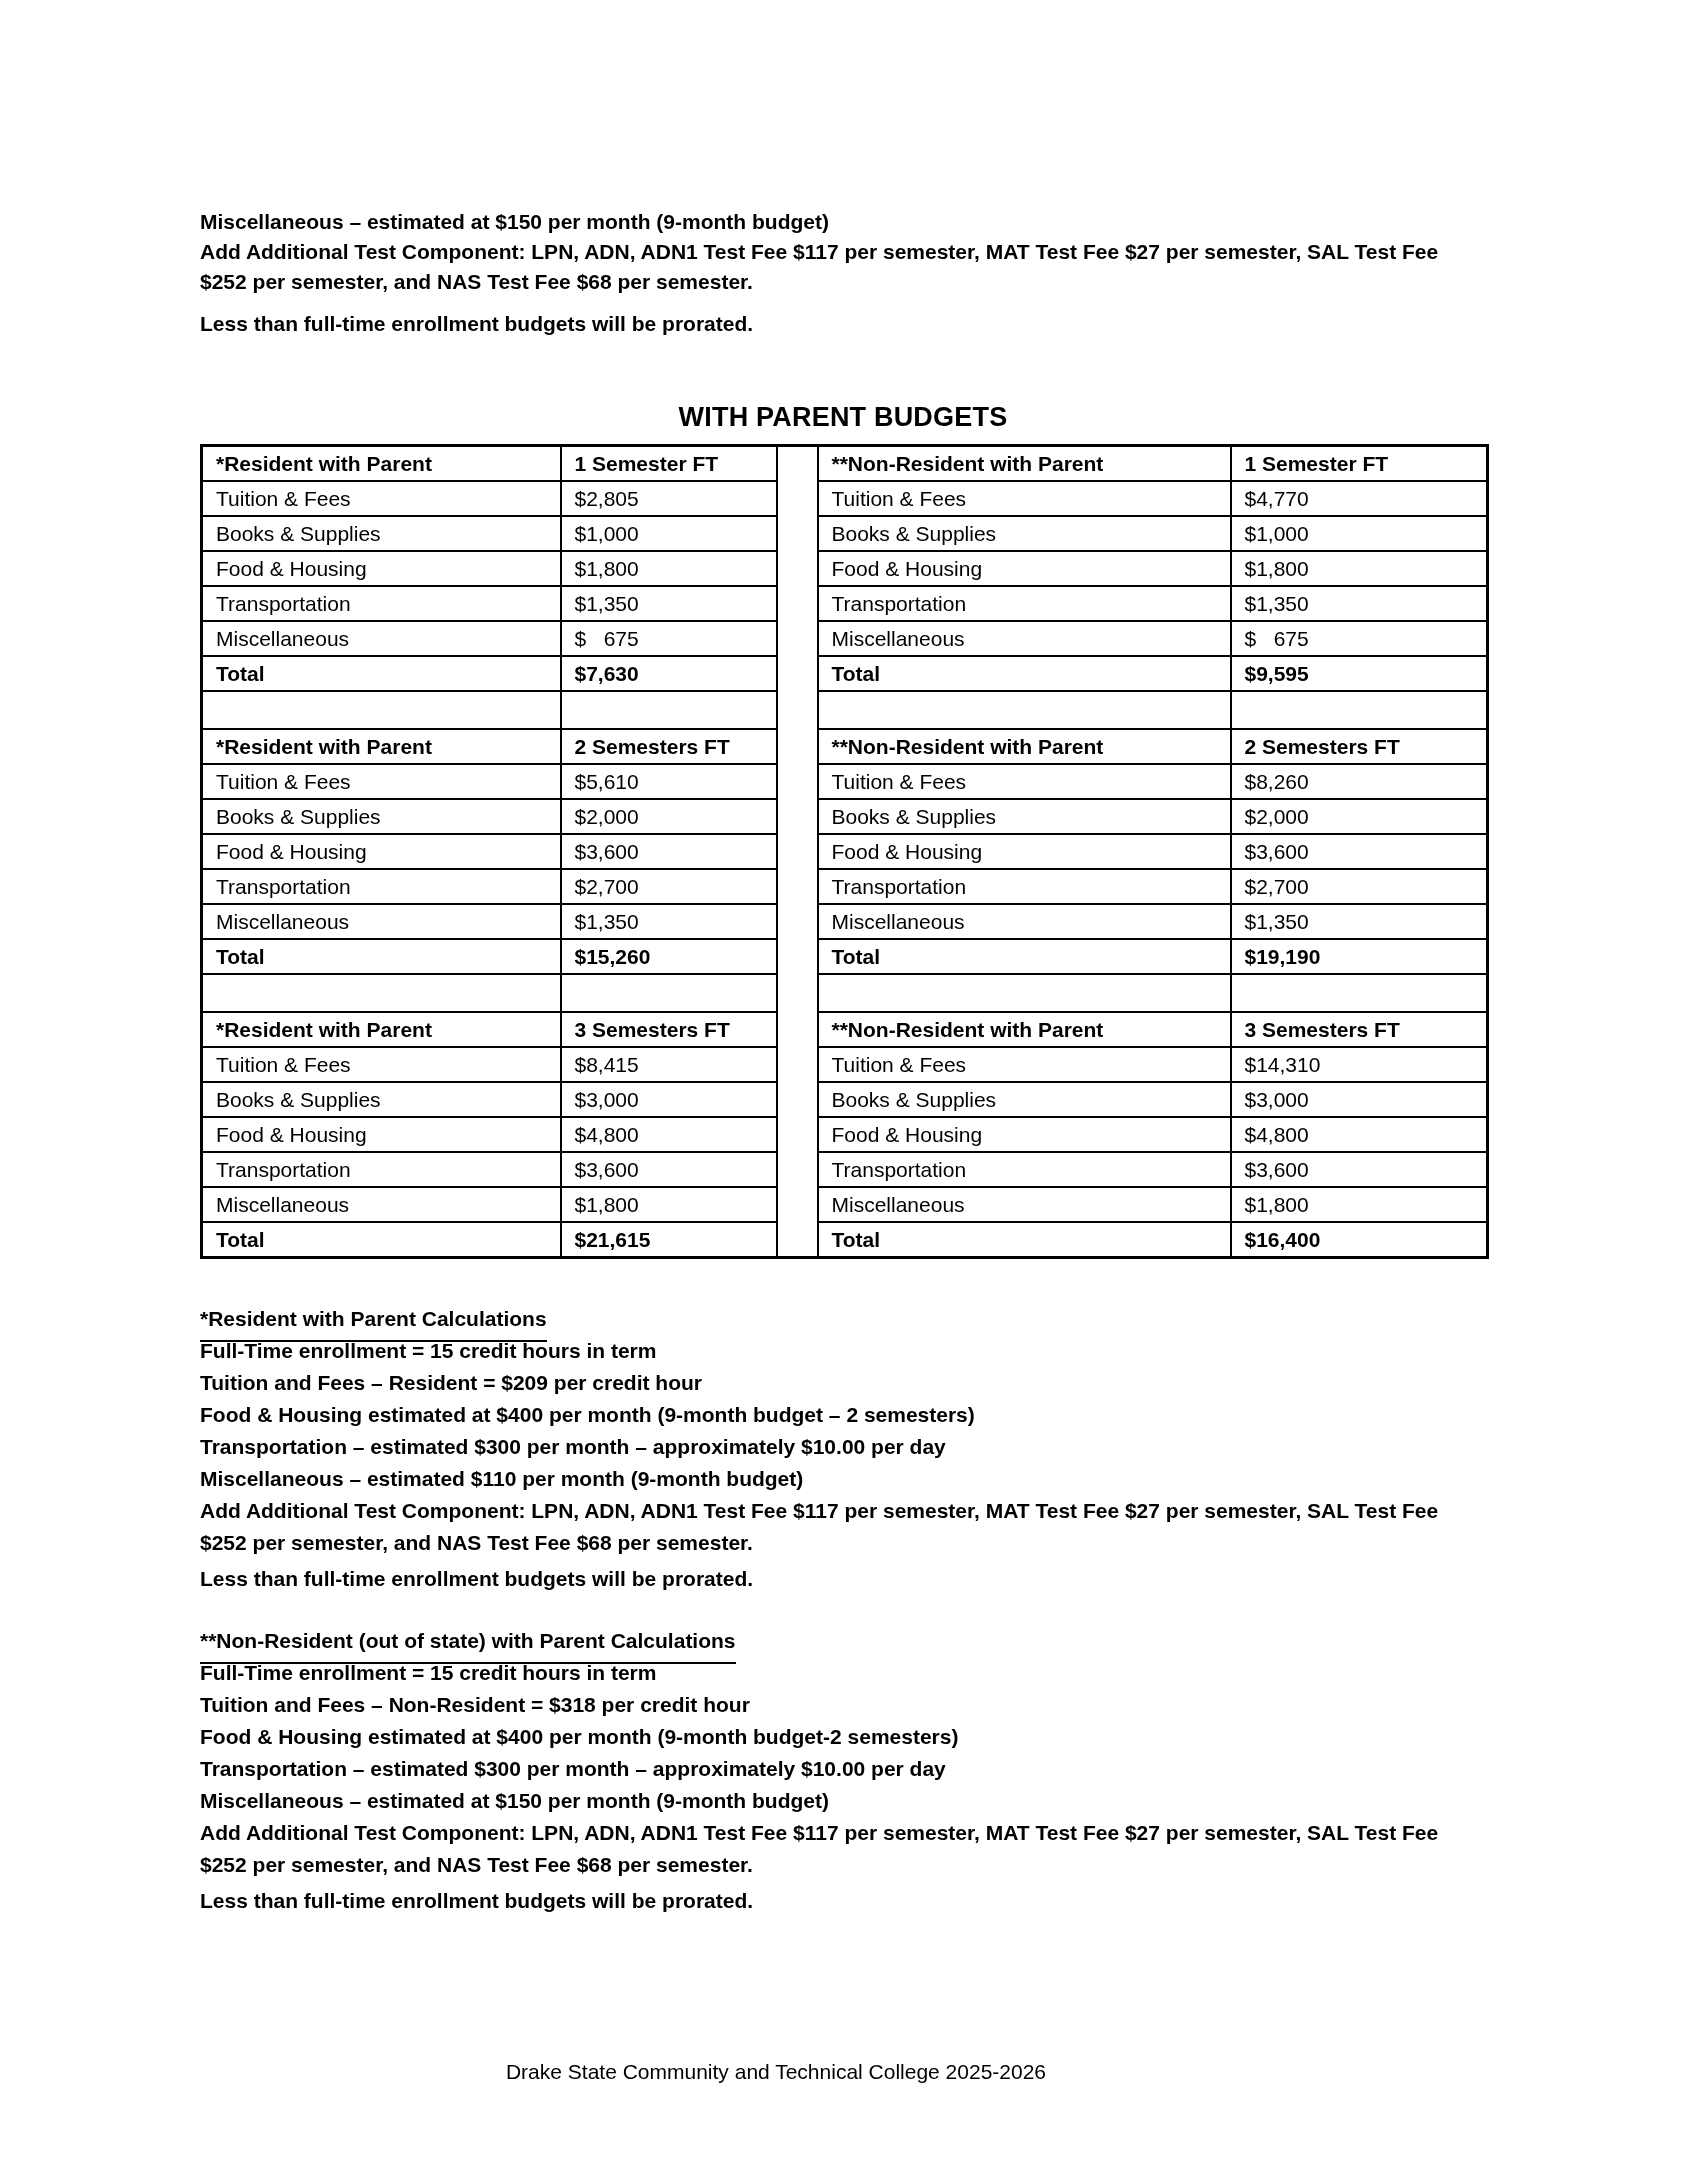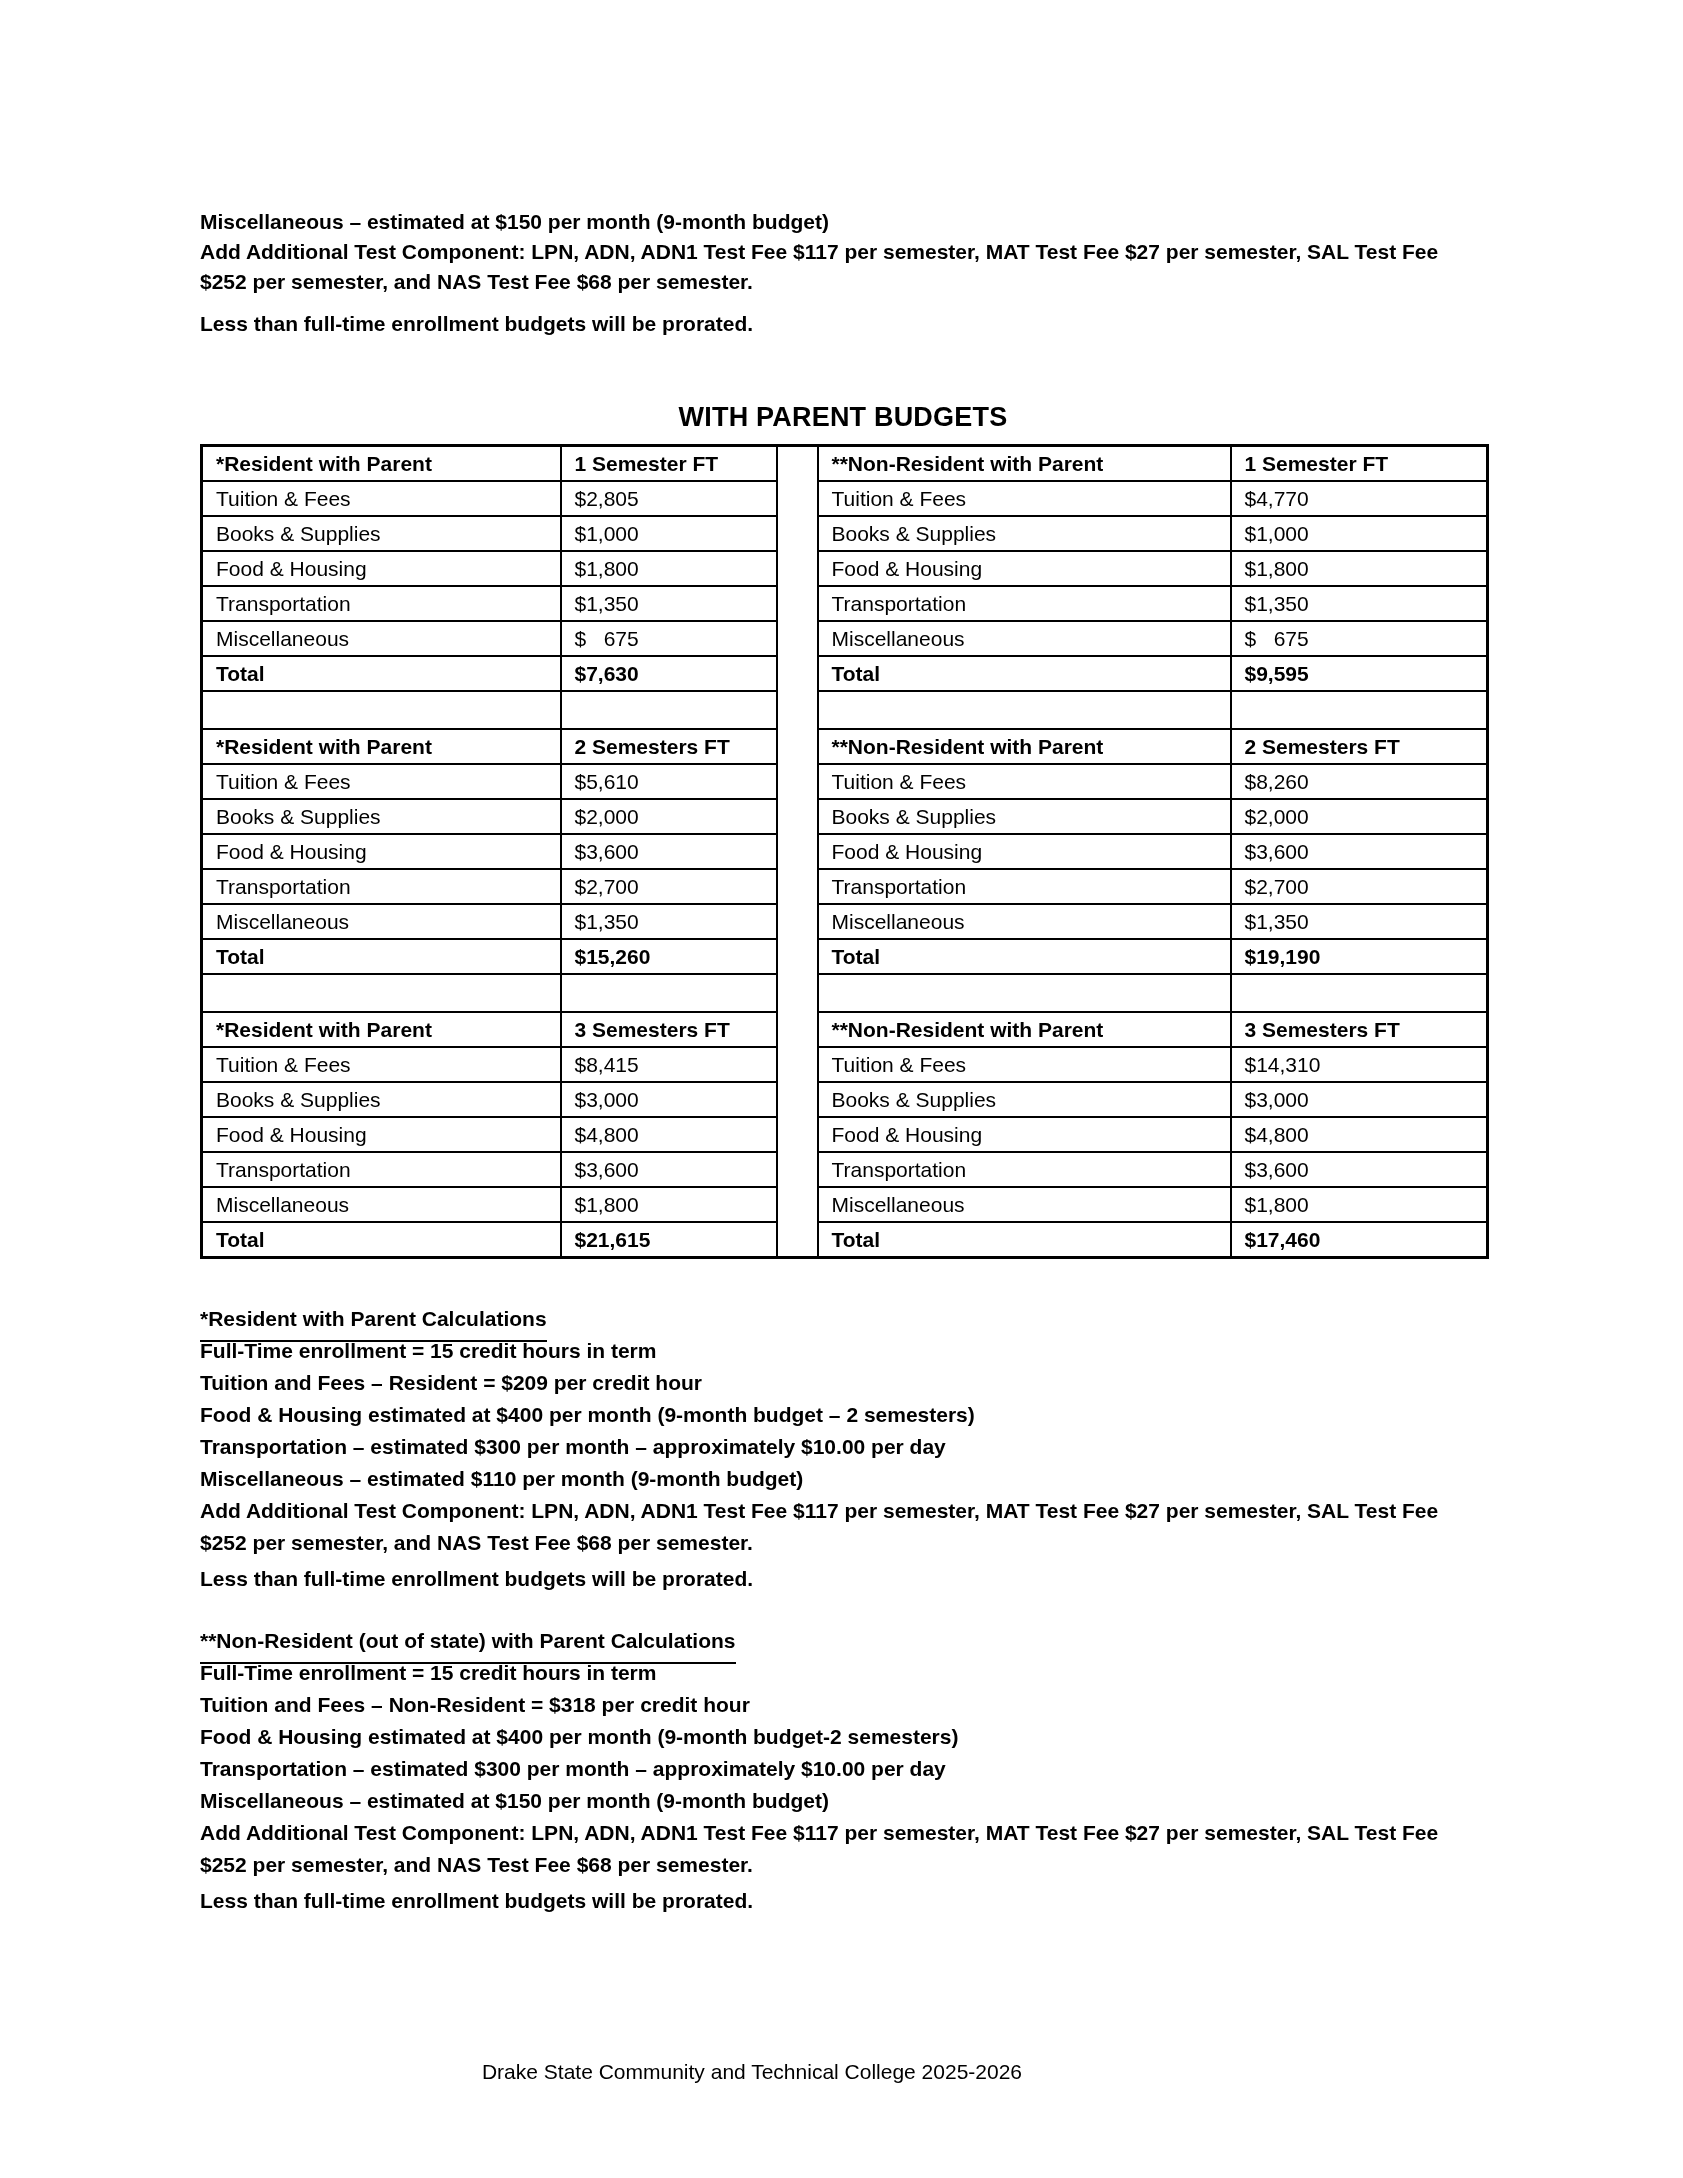--- a/index.html
+++ b/index.html
@@ -75,20 +75,21 @@
   .calc.nonres { margin-top: 30px; }
   .footer {
     position: absolute;
     top: 2059px;
     left: 0;
     width: 1504px;
     text-align: center;
     font-size: 21px;
     font-weight: 400;
     line-height: 26px;
+    padding-left: 24px;
   }
 </style>
 </head>
 <body>
 
 <div class="page">
   <div class="content">
 
     <div class="intro">
       <div>
@@ -262,21 +263,21 @@
             <td>$1,800</td>
             <td class="gap"></td>
             <td>Miscellaneous</td>
             <td>$1,800</td>
           </tr>
           <tr class="total">
             <td>Total</td>
             <td>$21,615</td>
             <td class="gap"></td>
             <td>Total</td>
-            <td>$17,460</td>
+            <td>$16,400</td>
           </tr>
         </tbody>
     </table>
 
     <div class="calc">
       <div class="calc-title"><span class="u">*Resident with Parent Calculations</span></div>
       <div>
           <div class="line">Full-Time enrollment = 15 credit hours in term</div>
           <div class="line">Tuition and Fees – Resident = $209 per credit hour</div>
           <div class="line">Food &amp; Housing estimated at $400 per month (9-month budget – 2 semesters)</div>

